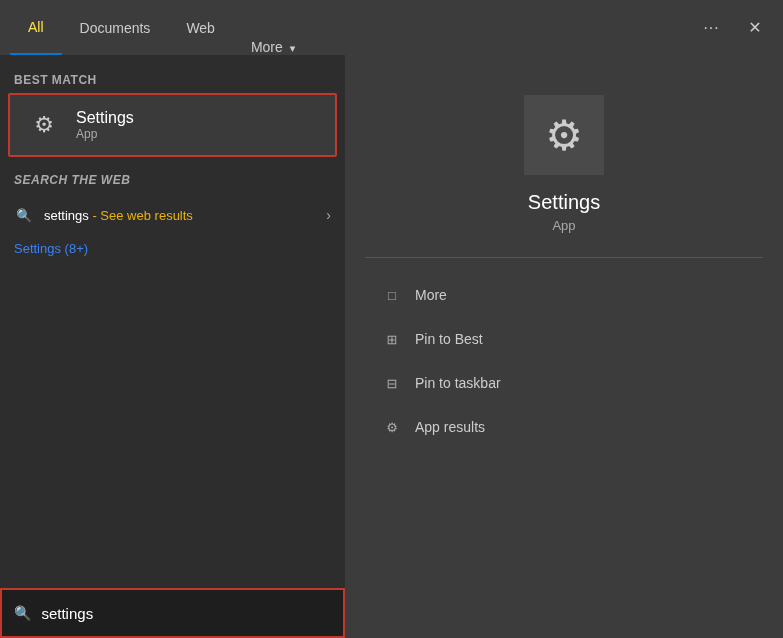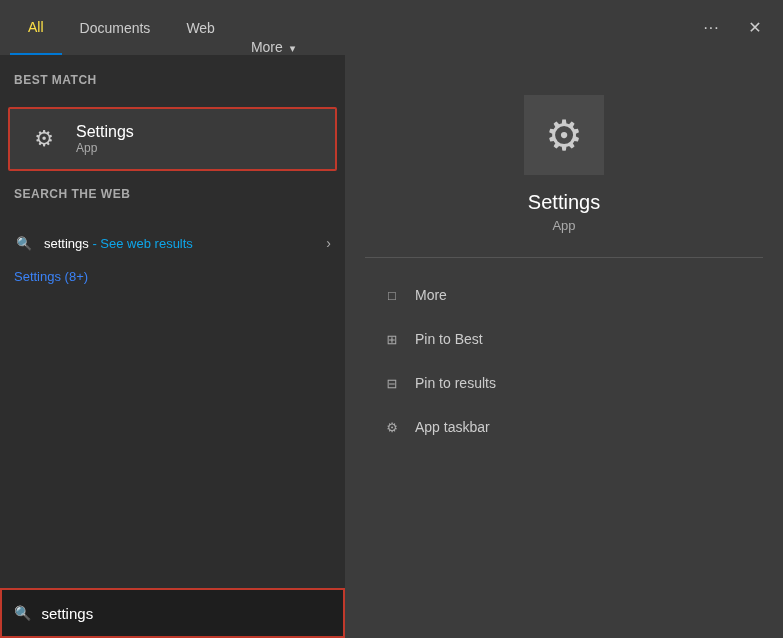--- a/index.html
+++ b/index.html
@@ -90,21 +90,21 @@
       width: 345px;
       background: #2d2d2d;
       display: flex;
       flex-direction: column;
       padding: 10px 0;
     }
 
     .section-label {
       font-size: 12px;
       color: #aaaaaa;
-      padding: 8px 14px 20px 14px;
+      padding: 8px 14px 6px 14px;
       font-weight: 600;
       text-transform: uppercase;
       letter-spacing: 0.5px;
     }
 
     
     .best-match-item {
       display: flex;
       align-items: center;
       padding: 10px 14px;
@@ -138,20 +138,21 @@
     }
 
     .best-match-type {
       font-size: 12px;
       color: #aaaaaa;
     }
 
     
     .section-divider {
       margin: 8px 0 4px 0;
+      font-style: italic;
     }
 
     .web-search-item {
       display: flex;
       align-items: center;
       padding: 8px 14px;
       cursor: pointer;
     }
 
     .web-search-icon {
@@ -169,21 +170,21 @@
       flex: 1;
       font-size: 13px;
       color: #cccccc;
     }
 
     .web-search-text .query {
       color: #ffffff;
     }
 
     .web-search-text .see-results {
-      color: #0ea5e9;
+      color: #eab308;
     }
 
     .web-search-arrow {
       color: #aaaaaa;
       font-size: 14px;
     }
 
     
     .more-results-item {
       display: flex;
@@ -392,28 +393,28 @@
           <div class="context-menu-icon">
             <span>⊞</span>
           </div>
           <span>Pin to Best</span>
         </div>
 
         <div class="context-menu-item">
           <div class="context-menu-icon">
             <span>⊟</span>
           </div>
-          <span>Pin to results</span>
+          <span>Pin to taskbar</span>
         </div>
 
         <div class="context-menu-item">
           <div class="context-menu-icon">
             <span>⚙</span>
           </div>
-          <span>App taskbar</span>
+          <span>App results</span>
         </div>
 
       </div>
     </div>
 
   </div>
 
   <div class="search-box-container">
     <span class="search-box-icon">🔍</span>
     <input type="text" class="search-box-input" value="settings" placeholder="Search" style="">

